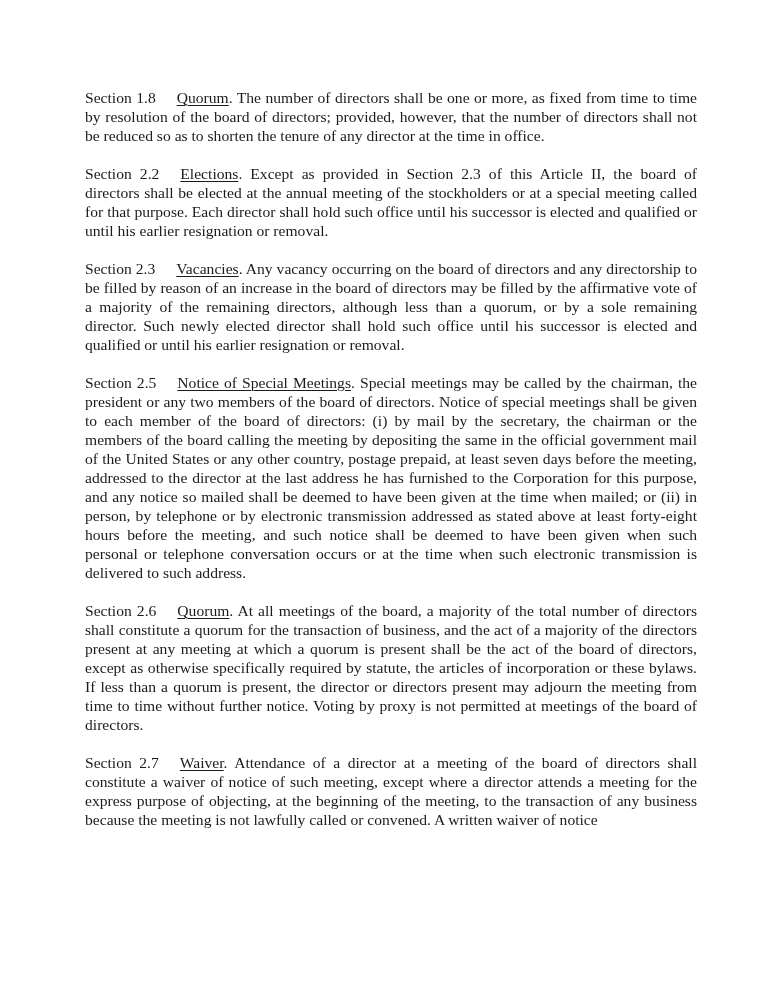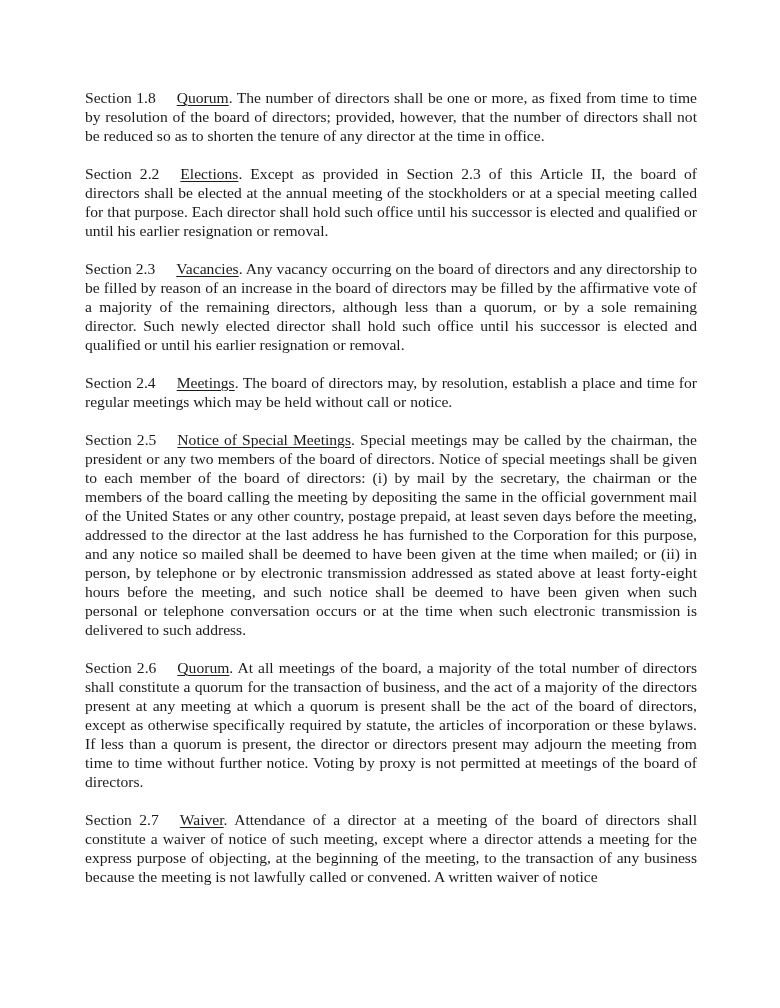--- a/index.html
+++ b/index.html
@@ -42,21 +42,20 @@
 <body>
 
 <main class="page">
 
   <p class="para"><span>Section 1.8</span><span class="tab"></span><span class="stitle">Quorum</span><span>. The number of directors shall be one or more, as fixed from time to time by resolution of the board of directors; provided, however, that the number of directors shall not be reduced so as to shorten the tenure of any director at the time in office.</span></p>
 
   <p class="para"><span>Section 2.2</span><span class="tab"></span><span class="stitle">Elections</span><span>. Except as provided in Section 2.3 of this Article II, the board of directors shall be elected at the annual meeting of the stockholders or at a special meeting called for that purpose. Each director shall hold such office until his successor is elected and qualified or until his earlier resignation or removal.</span></p>
 
   <p class="para"><span>Section 2.3</span><span class="tab"></span><span class="stitle">Vacancies</span><span>. Any vacancy occurring on the board of directors and any directorship to be filled by reason of an increase in the board of directors may be filled by the affirmative vote of a majority of the remaining directors, although less than a quorum, or by a sole remaining director. Such newly elected director shall hold such office until his successor is elected and qualified or until his earlier resignation or removal.</span></p>
 
-  <p class="para"><span>Section 2.4</span><span class="tab"></span><span class="stitle">Meetings</span><span>. The board of directors may, by resolution, establish a place and time for regular meetings which may be held without call or notice.</span></p>
 
   <p class="para"><span>Section 2.5</span><span class="tab"></span><span class="stitle">Notice of Special Meetings</span><span>. Special meetings may be called by the chairman, the president or any two members of the board of directors. Notice of special meetings shall be given to each member of the board of directors: (i) by mail by the secretary, the chairman or the members of the board calling the meeting by depositing the same in the official government mail of the United States or any other country, postage prepaid, at least seven days before the meeting, addressed to the director at the last address he has furnished to the Corporation for this purpose, and any notice so mailed shall be deemed to have been given at the time when mailed; or (ii) in person, by telephone or by electronic transmission addressed as stated above at least forty-eight hours before the meeting, and such notice shall be deemed to have been given when such personal or telephone conversation occurs or at the time when such electronic transmission is delivered to such address.</span></p>
 
   <p class="para"><span>Section 2.6</span><span class="tab"></span><span class="stitle">Quorum</span><span>. At all meetings of the board, a majority of the total number of directors shall constitute a quorum for the transaction of business, and the act of a majority of the directors present at any meeting at which a quorum is present shall be the act of the board of directors, except as otherwise specifically required by statute, the articles of incorporation or these bylaws. If less than a quorum is present, the director or directors present may adjourn the meeting from time to time without further notice. Voting by proxy is not permitted at meetings of the board of directors.</span></p>
 
   <p class="para"><span>Section 2.7</span><span class="tab"></span><span class="stitle">Waiver</span><span>. Attendance of a director at a meeting of the board of directors shall constitute a waiver of notice of such meeting, except where a director attends a meeting for the express purpose of objecting, at the beginning of the meeting, to the transaction of any business because the meeting is not lawfully called or convened. A written waiver of notice</span></p>
 
 </main>
 
 </body></html>

